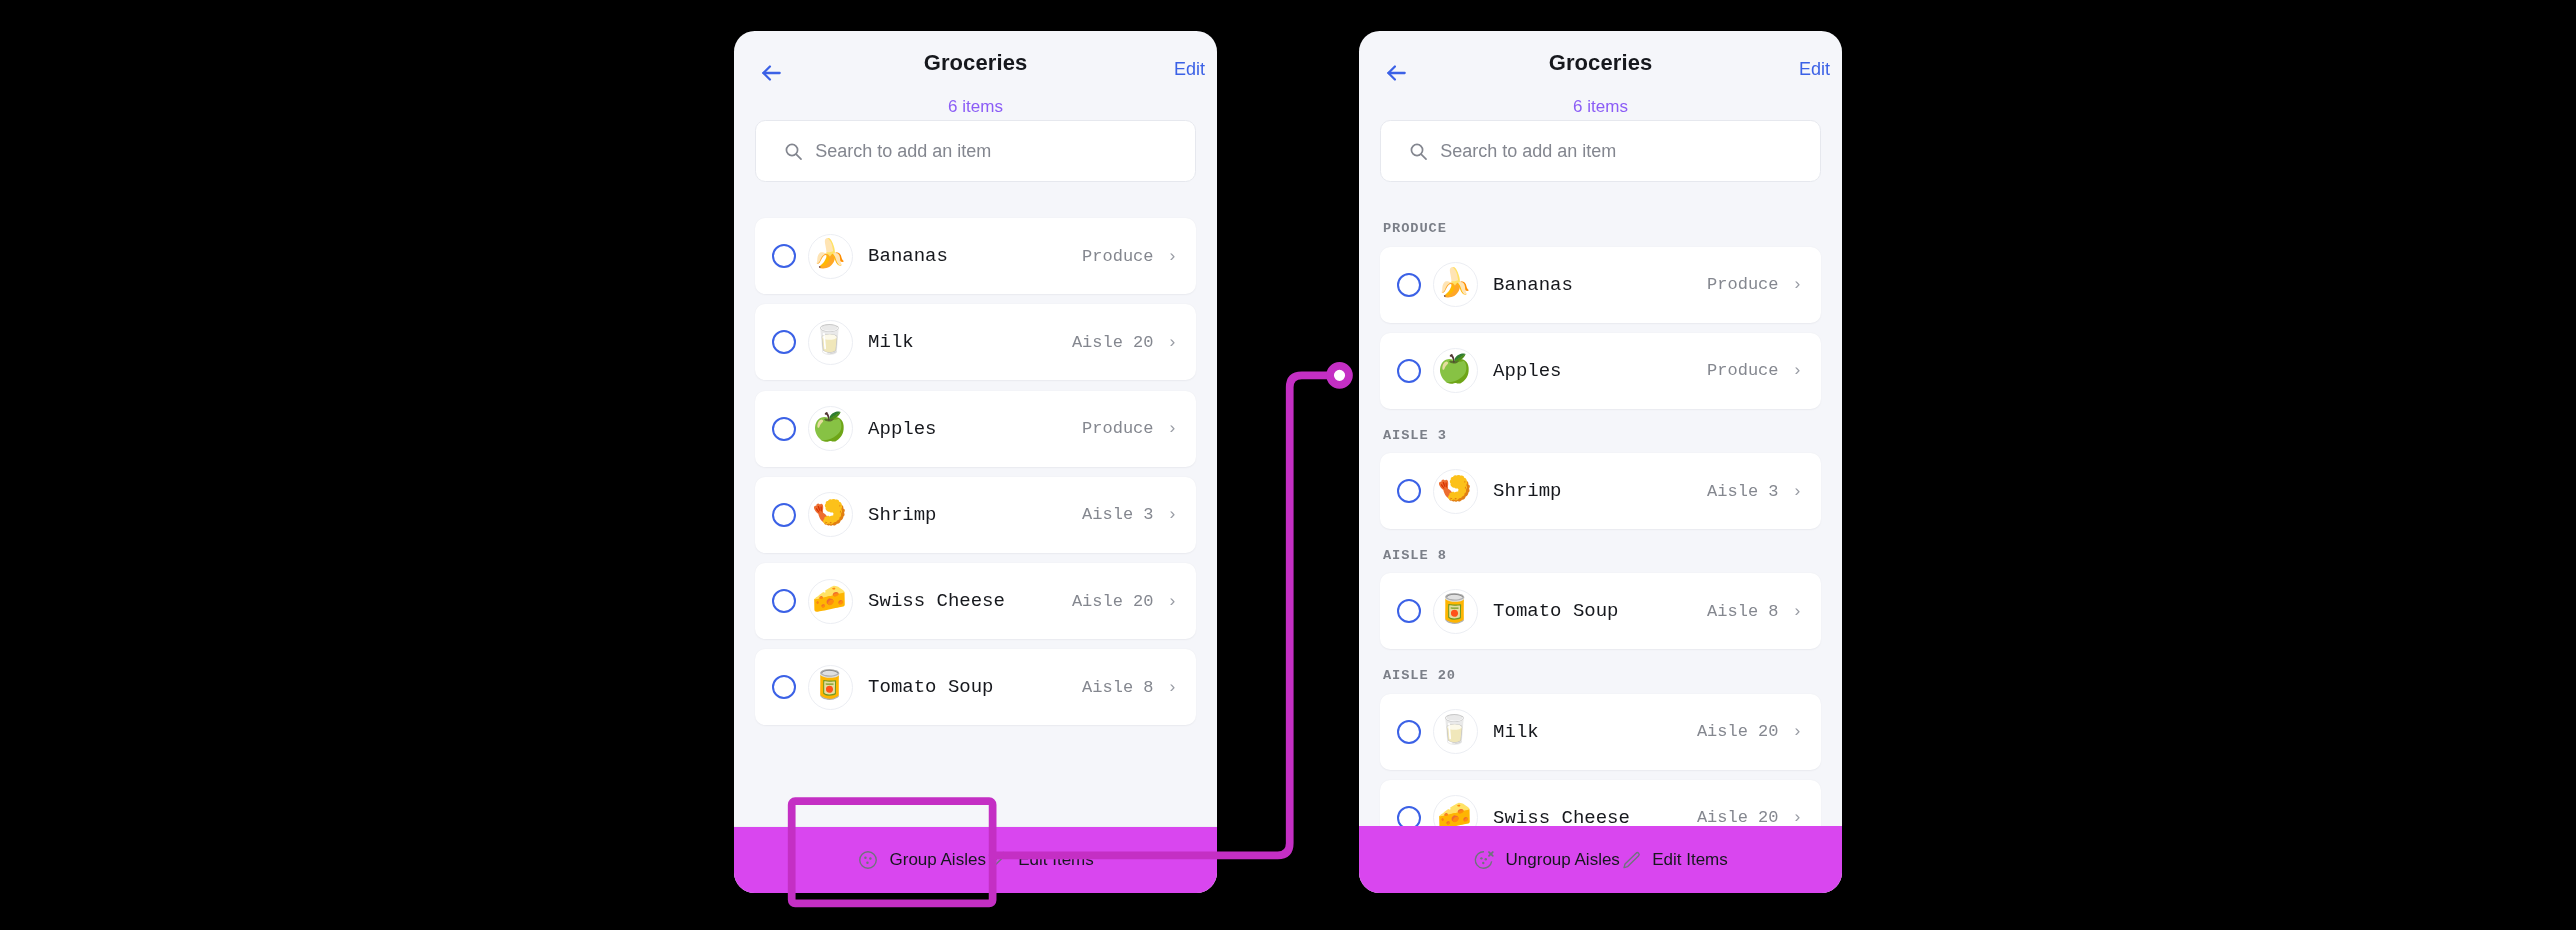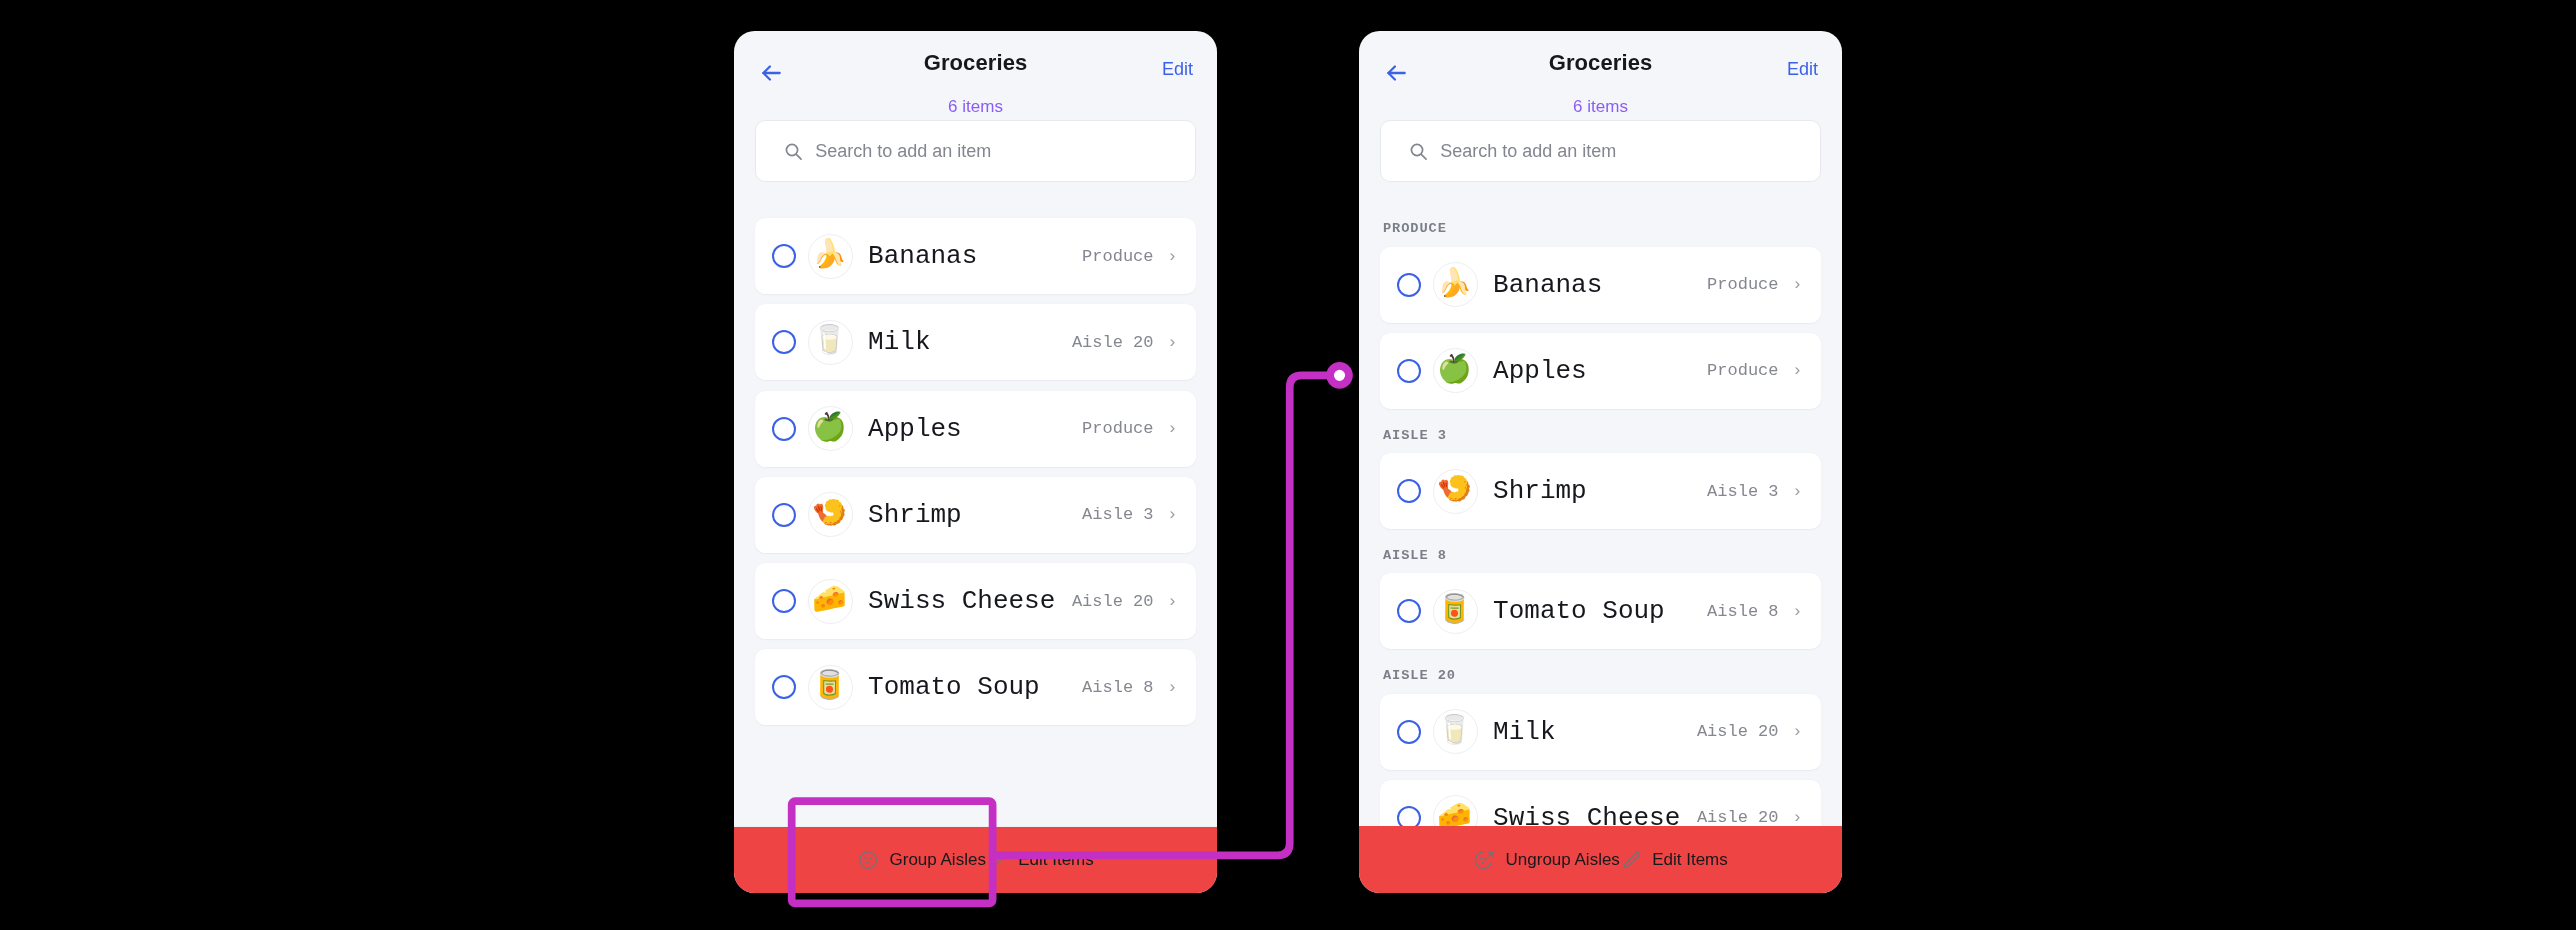--- a/index.html
+++ b/index.html
@@ -44,21 +44,21 @@
     letter-spacing: 0.1px;
     line-height: 1.18;
   }
   .list-sub {
     margin-top: 21px;
     font-size: 17px;
     color: #8b5cf6;
     font-weight: 400;
   }
   .edit-link {
-    position: absolute; right: 24px; top: 27.5px;
+    position: absolute; right: 12px; top: 27.5px;
     font-size: 18px;
     color: #3b61e6;
     font-weight: 400;
   }
 
   
   .search-box {
     margin: 3.4px 20.6px 0 20.6px;
     height: 62px;
     background: #ffffff;
@@ -111,21 +111,21 @@
     border: 0.9px solid #eceef3;
     margin-left: 12px;
     flex: 0 0 auto;
     display: flex; align-items: center; justify-content: center;
     font-size: 28px;
     line-height: 1;
     overflow: hidden;
   }
   .row-name {
     margin-left: 15.5px;
-    font-size: 26px;
+    font-size: 19px;
     color: #16181d;
     font-weight: 400;
     white-space: nowrap;
   }
   .row-right {
     margin-left: auto;
     display: flex;
     align-items: center;
     gap: 13.7px;
   }
@@ -143,21 +143,21 @@
     color: #7b7f88;
     padding: 3.4px 0 10.3px 3.4px;
   }
   .section-head.gap { padding-top: 8.6px; }
 
   
   .bottombar {
     position: absolute;
     left: 0; right: 0; bottom: 0;
     height: 67px;
-    background: #ef4444;
+    background: #d946ef;
     display: flex;
     align-items: center;
     justify-content: center;
     border-top: 0.9px solid #eef0f4;
   }
   #panel-right .bottombar { height: 67px; border-top: none; }
   .bbtn {
     display: flex;
     align-items: center;
     gap: 10.3px;

